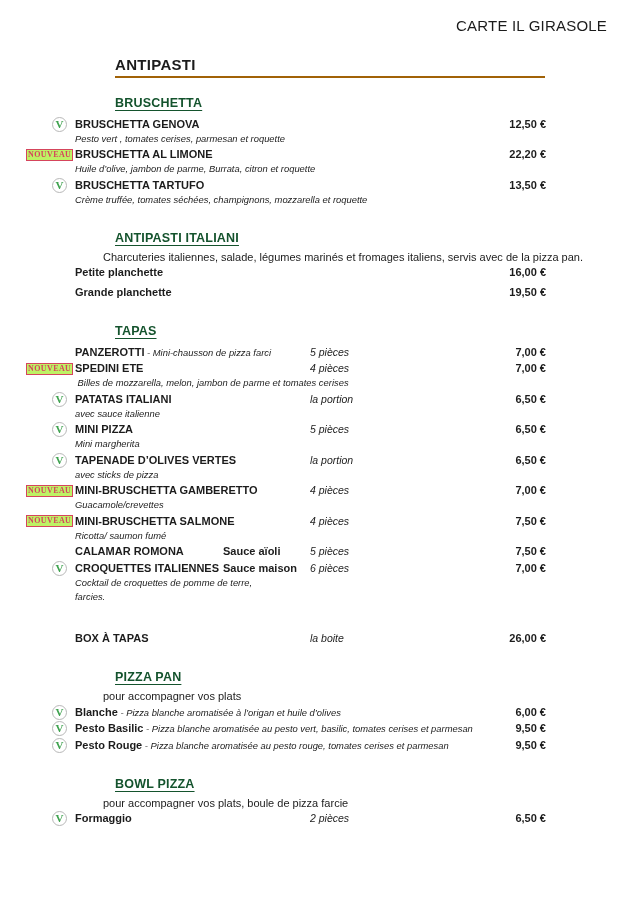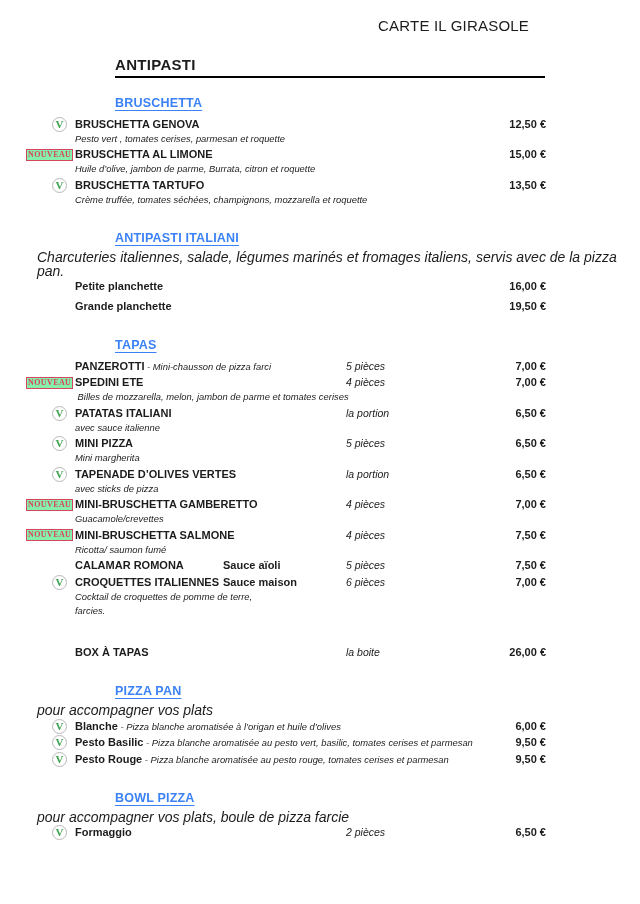--- a/index.html
+++ b/index.html
@@ -6,81 +6,81 @@
   html,body { background:#ffffff; }
   .page {
     position:relative;
     width:640px; height:904px;
     background:#ffffff;
     font-family:"Liberation Sans", sans-serif;
     color:#1c1c1c;
     overflow:hidden;
     padding-top:16px;
   }
-  .title-row { text-align:right; padding-right:111px; font-size:15px; letter-spacing:0.2px; line-height:20px; }
+  .title-row { text-align:right; padding-right:33px; font-size:15px; letter-spacing:0.2px; line-height:20px; }
   .category {
     margin:20px 0 0 115px; width:430px;
     font-size:15px; font-weight:bold; letter-spacing:0.3px;
-    border-bottom:2px solid #000000; padding-bottom:3px;
+    border-bottom:2px solid #a16207; padding-bottom:3px;
   }
   .section-heading {
     margin:17px 0 4px 115px;
-    font-size:12.5px; font-weight:bold; color:#3b82f6;
+    font-size:12.5px; font-weight:bold; color:#14532d;
     text-decoration:underline; text-underline-offset:3px;
     letter-spacing:0.2px;
     display:inline-block;
   }
   .section-heading-wrap { line-height:16px; }
   .intro {
-    padding-left:37px; font-style:italic; font-size:14px; line-height:14px;
+    padding-left:103px; font-size:11px; line-height:14px;
     white-space:pre-wrap;
   }
   .item-row {
     position:relative; padding-left:75px;
     font-size:11px; font-weight:bold; line-height:15px;
     margin-top:1.5px;
   }
   .item-name { font-weight:bold; }
   .item-inline { font-weight:normal; font-style:italic; font-size:9.4px;text-align:center; }
   .item-sauce { position:absolute; left:223px; top:0; font-weight:bold; }
-  .item-qty { position:absolute; left:310px; top:0; font-weight:normal; font-style:italic; font-size:10.5px;margin-left:36px; }
+  .item-qty { position:absolute; left:310px; top:0; font-weight:normal; font-style:italic; font-size:10.5px; }
   .item-price { position:absolute; right:94px; top:0; font-weight:bold; white-space:pre; }
   .desc {
     padding-left:75px; font-style:italic; font-size:9.4px; line-height:14px;
     white-space:pre-wrap;
   }
   .badge-veg {
     position:absolute; left:52px; top:0px;
     width:15px; height:15px; border:1px solid #b8b8b8; border-radius:50%;
     color:#3fa24f; font-family:"Liberation Serif", serif;
     font-size:11px; font-weight:bold; text-align:center; line-height:13px;
     background:#fff;
   }
   .badge-new {
     position:absolute; left:26px; top:1.5px;
     color:#d5455c; border:1px solid #d5455c;
     font-family:"Liberation Serif", serif;
     font-size:8px; font-weight:bold; line-height:10px;
-    padding:0 1px; letter-spacing:0.4px; background:#86efac;
+    padding:0 1px; letter-spacing:0.4px; background:#bef264;
   }
   .spacer { height:26px; }
   .section { margin-bottom:6px; }
 </style>
 </head>
 <body>
 
 <div class="page">
   <div class="title-row">CARTE IL GIRASOLE</div>
   <div class="category">ANTIPASTI</div>
   <div id="menu-sections">
       <div class="section">
         <div class="section-heading-wrap"><span class="section-heading">BRUSCHETTA</span></div>
         <div class="item-row"><span class="badge-veg">V</span><span class="item-name">BRUSCHETTA GENOVA</span><span class="item-price">12,50 €</span></div>
         <div class="desc">Pesto vert , tomates cerises, parmesan et roquette</div>
-        <div class="item-row"><span class="badge-new">NOUVEAU</span><span class="item-name">BRUSCHETTA AL LIMONE</span><span class="item-price">15,00 €</span></div>
+        <div class="item-row"><span class="badge-new">NOUVEAU</span><span class="item-name">BRUSCHETTA AL LIMONE</span><span class="item-price">22,20 €</span></div>
         <div class="desc">Huile d’olive, jambon de parme, Burrata, citron et roquette</div>
         <div class="item-row"><span class="badge-veg">V</span><span class="item-name">BRUSCHETTA TARTUFO</span><span class="item-price">13,50 €</span></div>
         <div class="desc">Crème truffée, tomates séchées, champignons, mozzarella et roquette</div>
       </div>
       <div class="section">
         <div class="section-heading-wrap"><span class="section-heading">ANTIPASTI ITALIANI</span></div>
         <div class="intro">Charcuteries italiennes, salade, légumes marinés et fromages italiens, servis avec de la pizza pan.</div>
         <div class="item-row" style="margin-bottom: 5px;"><span class="item-name">Petite planchette</span><span class="item-price">16,00 €</span></div>
         <div class="item-row" style="margin-bottom: 5px;"><span class="item-name">Grande planchette</span><span class="item-price">19,50 €</span></div>
       </div>

